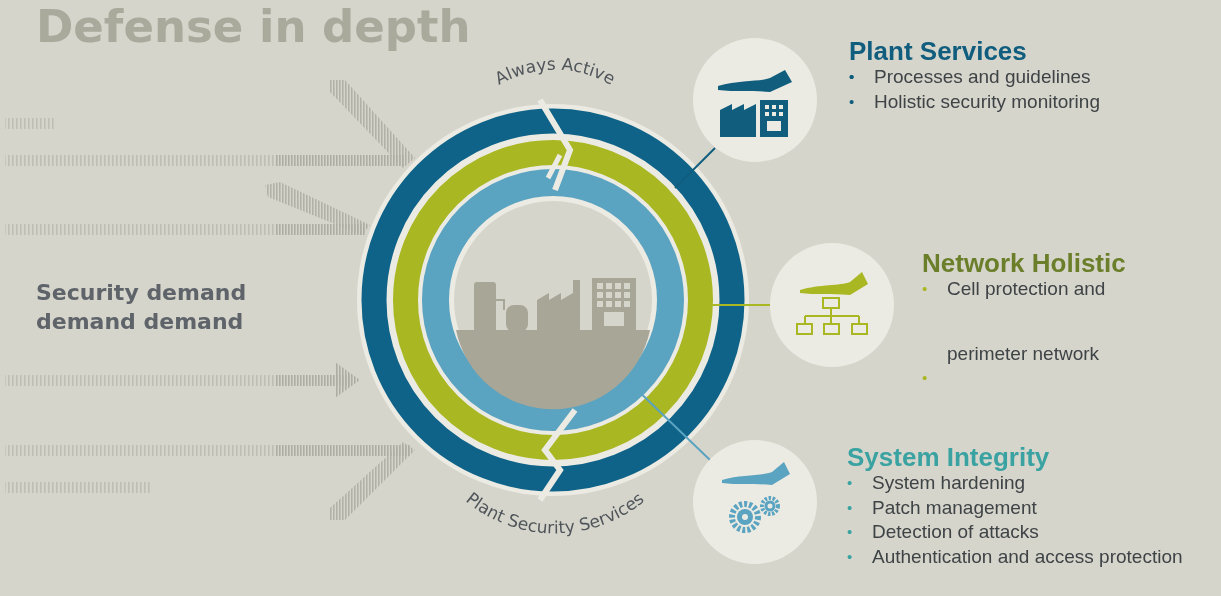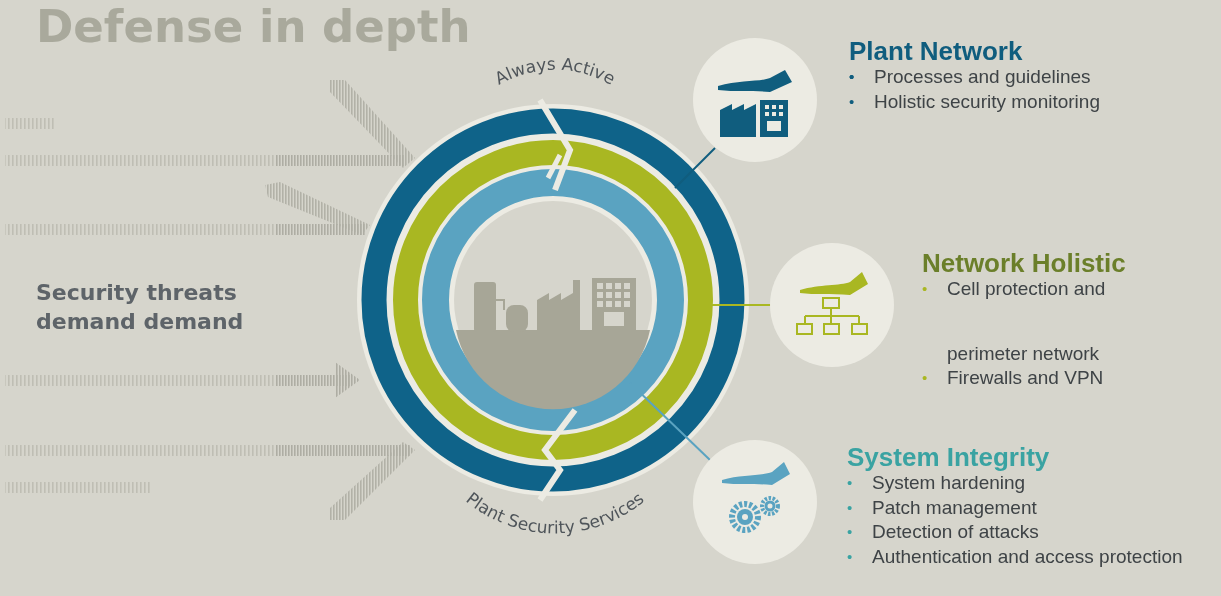--- a/index.html
+++ b/index.html
@@ -127,39 +127,39 @@
     <path d="M722 480 C 742 474, 762 476, 772 472 L 784 462 L 790 474 L 772 485 C 752 483, 737 485, 722 483 Z" fill="#5aa3c1"></path>
     <circle cx="745" cy="517" r="13" fill="none" stroke="#5aa3c1" stroke-width="6" stroke-dasharray="3 2"></circle>
     <circle cx="745" cy="517" r="8" fill="#5aa3c1"></circle>
     <circle cx="745" cy="517" r="3" fill="#ecebe3"></circle>
     <circle cx="770" cy="506" r="8" fill="none" stroke="#5aa3c1" stroke-width="4" stroke-dasharray="2.5 1.5"></circle>
     <circle cx="770" cy="506" r="4" fill="none" stroke="#5aa3c1" stroke-width="3"></circle>
   </g>
 </svg>
 
 <div class="threats">
-  <div>Security threats</div>
+  <div>Security demand</div>
   <div>demand demand</div>
 </div>
 
 <div class="section" style="left:849px;top:37px;">
-  <h2 style="color:#105d7e;">Plant Network</h2>
+  <h2 style="color:#105d7e;">Plant Services</h2>
   <ul>
     <li><span class="b" style="color:#105d7e">•</span></li>
     <li><span class="b" style="color:#105d7e">•</span><span>Processes and guidelines</span></li>
     <li><span class="b" style="color:#105d7e">•</span><span>Holistic security monitoring</span></li>
   </ul>
 </div>
 
 <div class="section" style="left:922px;top:249px;">
   <h2 style="color:#6b7f2a;">Network Holistic</h2>
   <ul>
     <li><span class="b" style="color:#a9b722">•</span><span>Cell protection and</span></li>
     <li class="cont"><span>perimeter network</span></li>
-    <li><span class="b" style="color:#a9b722">•</span><span>Firewalls and VPN</span></li>
+    <li><span class="b" style="color:#a9b722">•</span></li>
   </ul>
 </div>
 
 <div class="section" style="left:847px;top:443px;">
   <h2 style="color:#3aa3a2;">System Integrity</h2>
   <ul>
     <li><span class="b" style="color:#3aa3a2">•</span><span>System hardening</span></li>
     <li><span class="b" style="color:#3aa3a2">•</span><span>Patch management</span></li>
     <li><span class="b" style="color:#3aa3a2">•</span><span>Detection of attacks</span></li>
     <li><span class="b" style="color:#3aa3a2">•</span><span>Authentication and access protection</span></li>

